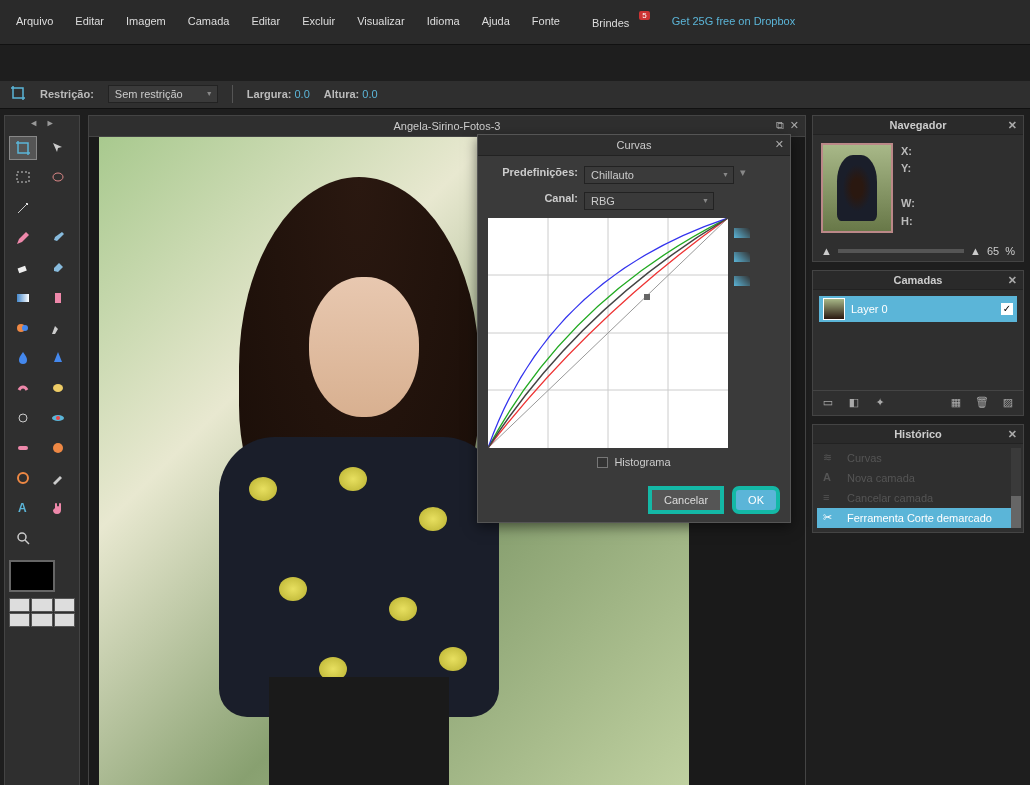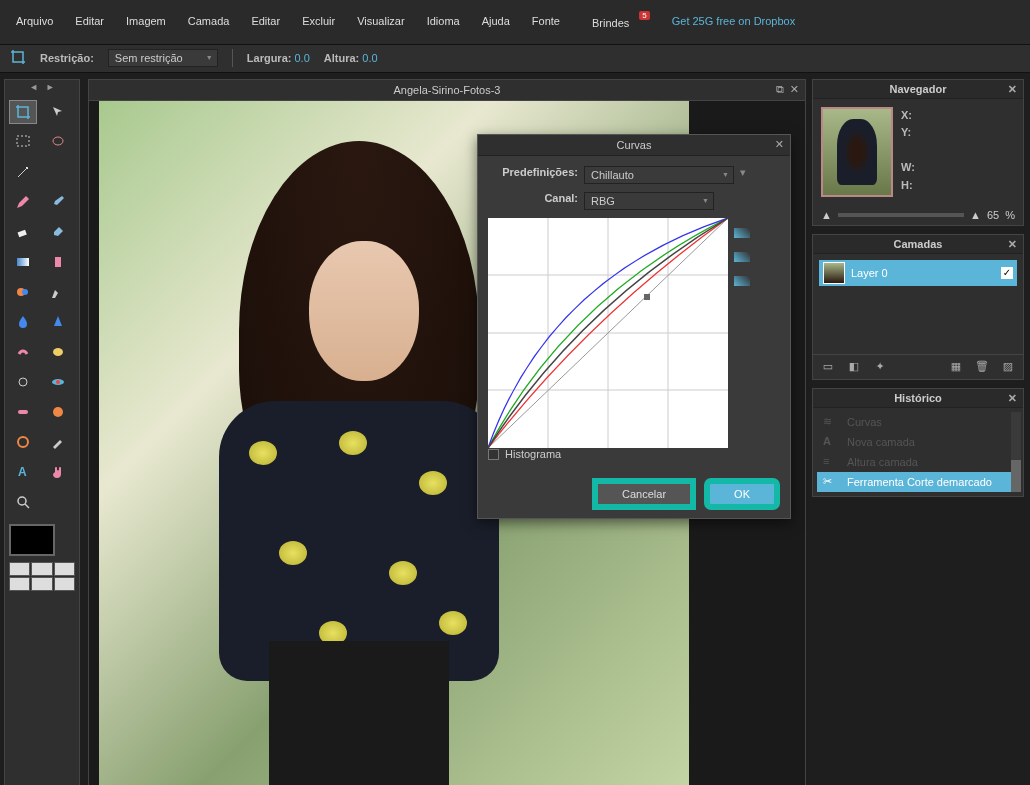--- a/index.html
+++ b/index.html
@@ -3,21 +3,21 @@
 <meta charset="utf-8">
 <style>
 * { margin:0; padding:0; box-sizing:border-box; font-family:Arial,sans-serif; }
 body { background:#1e1e1e; color:#ccc; width:1030px; height:785px; overflow:hidden; font-size:11px; }
 
 .menubar { display:flex; background:#2a2a2a; padding:12px 6px; gap:2px; border-bottom:1px solid #111;text-align:right; }
 .menubar span { padding:3px 10px; cursor:pointer; color:#ddd; }
 .badge { background:#c33; color:#fff; font-size:8px; padding:0 3px; border-radius:2px; position:relative; top:-4px; }
 .dropbox { color:#5bb5d8 !important; }
 
-.optbar { display:flex; align-items:center; background:#2f2f2f; padding:4px 10px; gap:14px; border-bottom:1px solid #111; height:28px; }
+.optbar { display:flex; align-items:center; background:#2f2f2f; padding:4px 10px; gap:14px; border-bottom:1px solid #111; height:28px;margin-top:36px; }
 .optbar .label { color:#bbb; font-weight:bold; }
 .num { color:#5bb5d8; }
 .dropdown { background:#3a3a3a; padding:2px 20px 2px 6px; border:1px solid #222; position:relative; display:inline-block; min-width:110px; }
 .dropdown::after { content:"▼"; font-size:7px; position:absolute; right:4px; top:4px; color:#888; }
 
 .workspace { display:flex; height:calc(100% - 50px); }
 .toolbox { width:76px; background:#2f2f2f; border:1px solid #444; margin:6px 4px; padding:20px 4px 6px; position:relative; }
 .toolbox-arrows { position:absolute; top:2px; left:0; right:0; text-align:center; color:#999; font-size:9px; }
 .toolgrid { display:grid; grid-template-columns:1fr 1fr; gap:6px 4px; }
 .tool { width:28px; height:24px; display:flex; align-items:center; justify-content:center; cursor:pointer; }
@@ -46,23 +46,23 @@
 .dlg-close { position:absolute; right:6px; top:3px; cursor:pointer; color:#aaa; }
 .dlg-body { padding:10px; }
 .dlg-row { display:flex; align-items:flex-start; margin-bottom:8px; gap:6px; }
 .dlg-row label { font-weight:bold; width:90px; text-align:right; }
 .curve-wrap { display:flex; gap:6px; }
 .curve-box { width:240px; height:230px; background:#fff; position:relative; }
 .curve-box svg { position:absolute; left:0; top:0; }
 .picker-col { display:flex; flex-direction:column; gap:14px; padding-top:10px; }
 .picker-col div { width:16px; height:10px; background:linear-gradient(45deg,#5bb5d8,#333); }
 .dlg-foot { display:flex; justify-content:flex-end; padding:8px 10px; gap:8px; }
-.btn { padding:4px 24px; border:6px solid #14b8a6; cursor:pointer; background:#555; color:#ddd; }
+.btn { padding:4px 12px; border:4px solid #14b8a6; cursor:pointer; background:#555; color:#ddd; }
 .btn.primary { background:#5bb5d8; color:#fff;border-radius:7px; }
-.chk-row { display:flex; align-items:center; gap:6px; }
+.chk-row { margin-top:8px; display:flex; align-items:center; gap:6px;justify-content:center; }
 .chk { width:11px; height:11px; border:1px solid #777; background:#333; }
 
 .panels { width:212px; display:flex; flex-direction:column; gap:8px; margin:6px 6px 6px 2px; }
 .panel { background:#2f2f2f; border:1px solid #444; }
 .panel-title { background:#2a2a2a; text-align:center; padding:3px; position:relative; border-bottom:1px solid #222; font-weight:bold; }
 .panel-title .x { position:absolute; right:6px; top:3px; color:#aaa; cursor:pointer; }
 .nav-body { padding:8px; display:flex; gap:8px; }
 .nav-thumb { width:72px; height:90px; border:2px solid #b88; background:linear-gradient(#a8b888,#687848); position:relative; }
 .nav-thumb::after { content:""; position:absolute; left:14px; top:10px; width:40px; height:66px; background:radial-gradient(#2a1810 20%,#1a1e2a 50%); border-radius:40% 40% 10% 10%; }
 .nav-info { color:#bbb; line-height:1.6; font-weight:bold; }
@@ -345,21 +345,21 @@
             <span>Curvas</span>
           </div>
         <div class="hist-row">
             <span class="hist-icon">
               <b>A</b>
             </span>
             <span>Nova camada</span>
           </div>
         <div class="hist-row">
             <span class="hist-icon">≡</span>
-            <span>Altura camada</span>
+            <span>Cancelar camada</span>
           </div>
         <div class="hist-row active">
             <span class="hist-icon">✂</span>
             <span>Ferramenta Corte demarcado</span>
           </div>
         <div class="scrollbar">
             <div class="scrollthumb"></div>
           </div>
       </div>
     </div>

